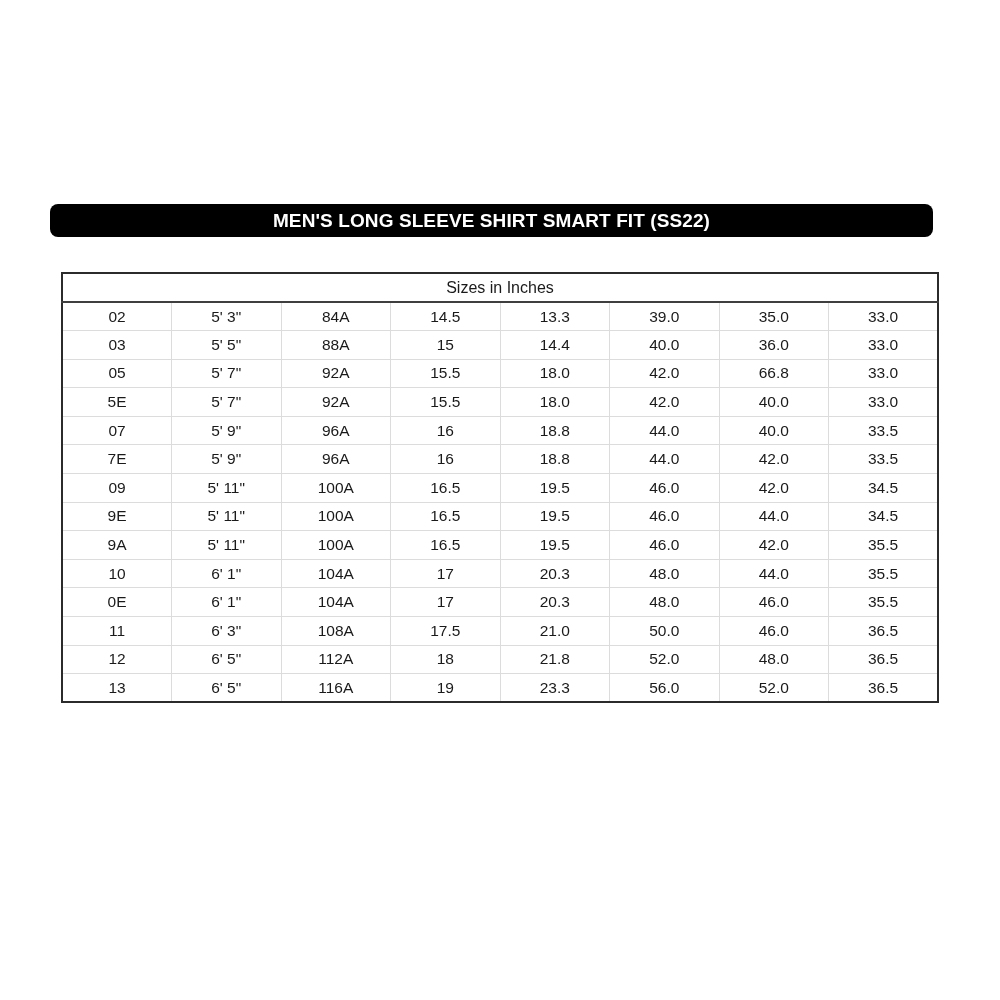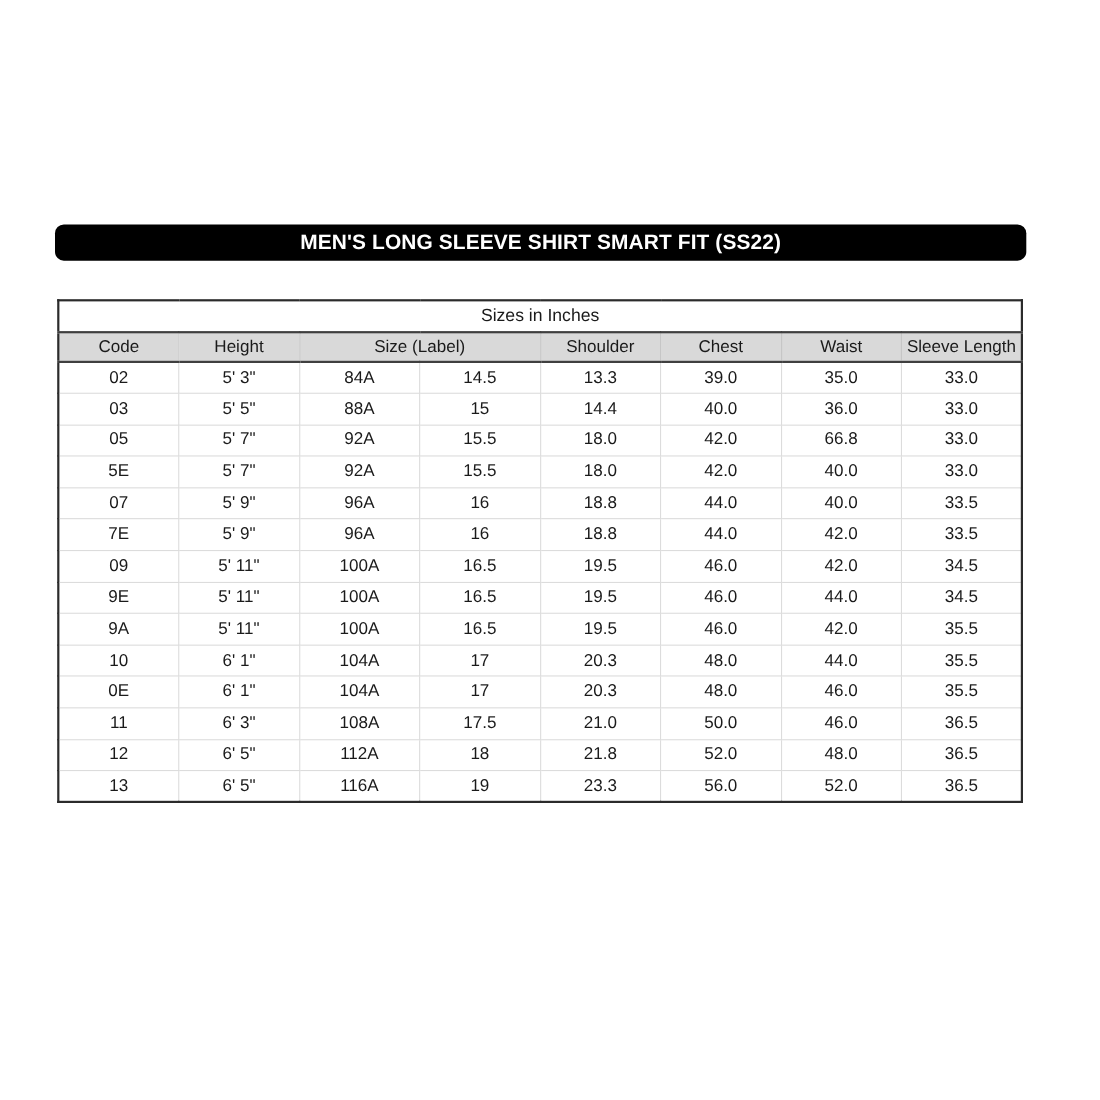--- a/index.html
+++ b/index.html
@@ -29,21 +29,21 @@
   }
   .title-bar span {
     color: #ffffff;
     font-size: 19px;
     font-weight: 700;
     letter-spacing: 0.1px;
     white-space: nowrap;
   }
   table.size-table {
     position: absolute;
-    left: 52px;
+    left: 61px;
     top: 272px;
     width: 878px;
     border-collapse: collapse;
     table-layout: fixed;
     border: 2px solid #2b2b2b;
   }
   table.size-table col { width: 12.5%; }
   tr.caption-row th {
     height: 29px;
     background: #ffffff;
@@ -98,29 +98,20 @@
         <col>
         <col>
         <col>
         <col>
         <col>
     </colgroup>
     <thead>
       <tr class="caption-row">
         <th colspan="8">Sizes in Inches</th>
       </tr>
-      <tr class="header-row">
-        <th>Code</th>
-        <th>Height</th>
-        <th colspan="2">Size (Label)</th>
-        <th>Shoulder</th>
-        <th>Chest</th>
-        <th>Waist</th>
-        <th>Sleeve Length</th>
-      </tr>
     </thead>
     <tbody>
         <tr>
           <td>02</td>
           <td>5' 3"</td>
           <td>84A</td>
           <td>14.5</td>
           <td>13.3</td>
           <td>39.0</td>
           <td>35.0</td>

